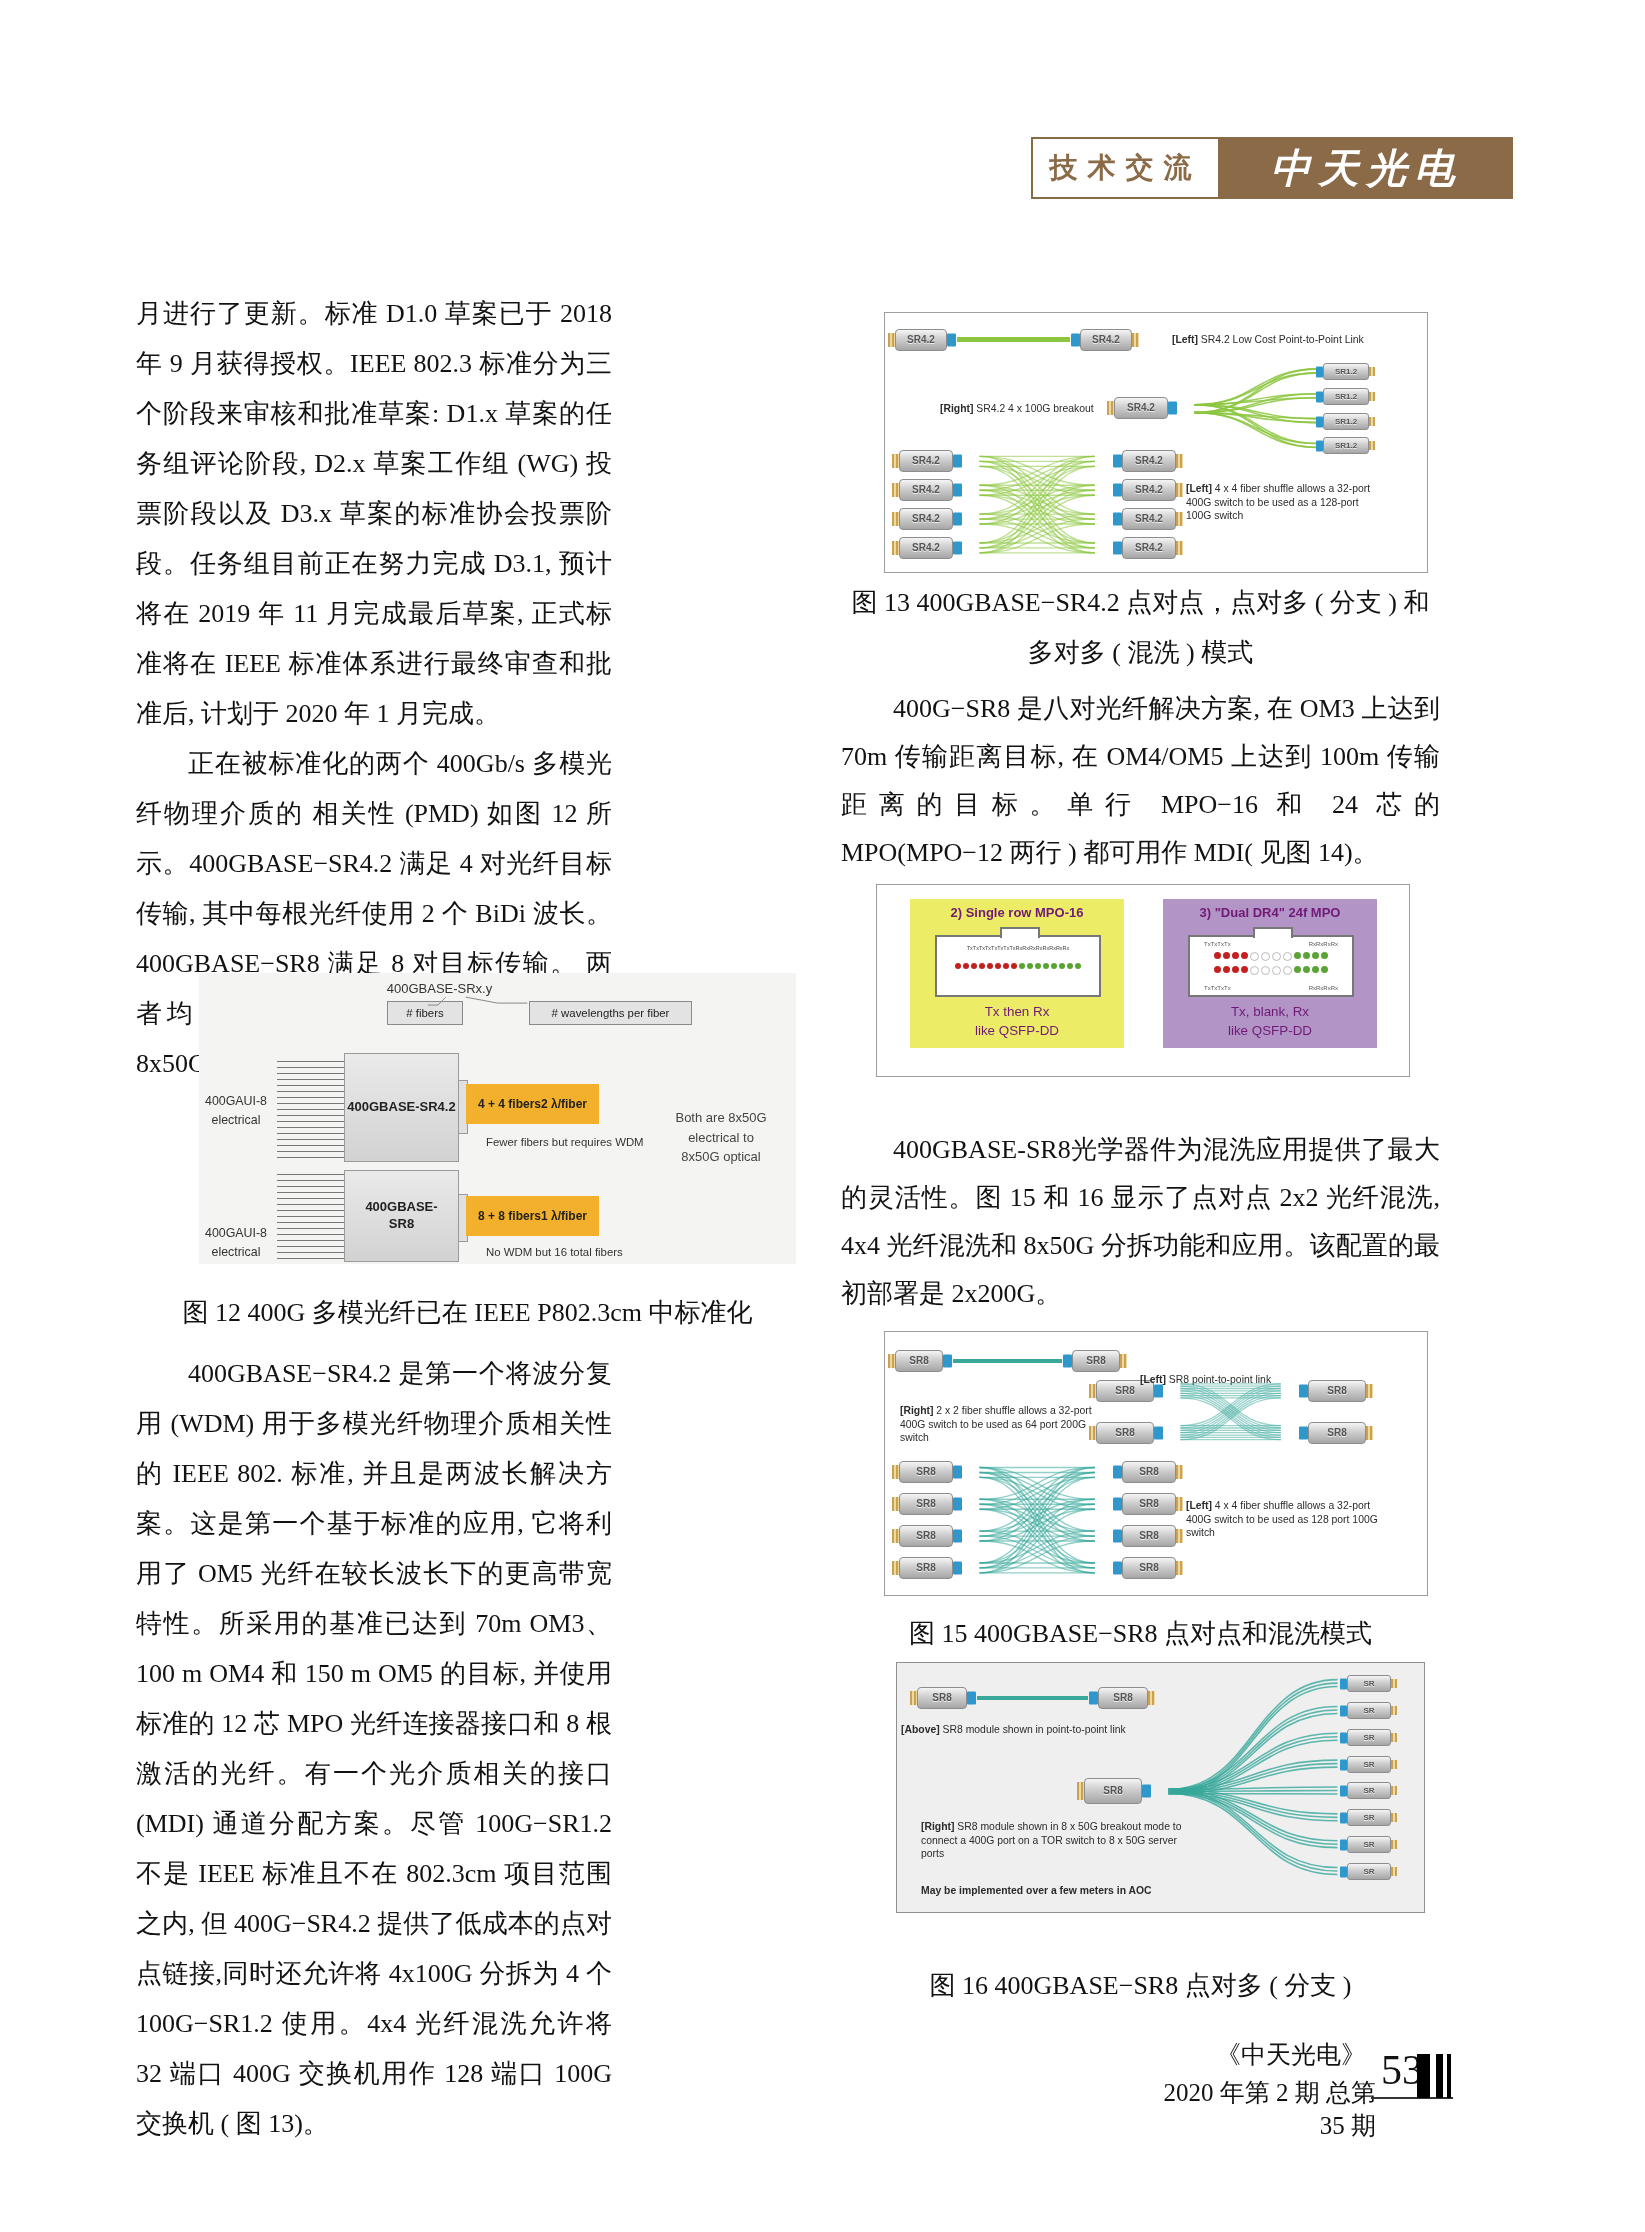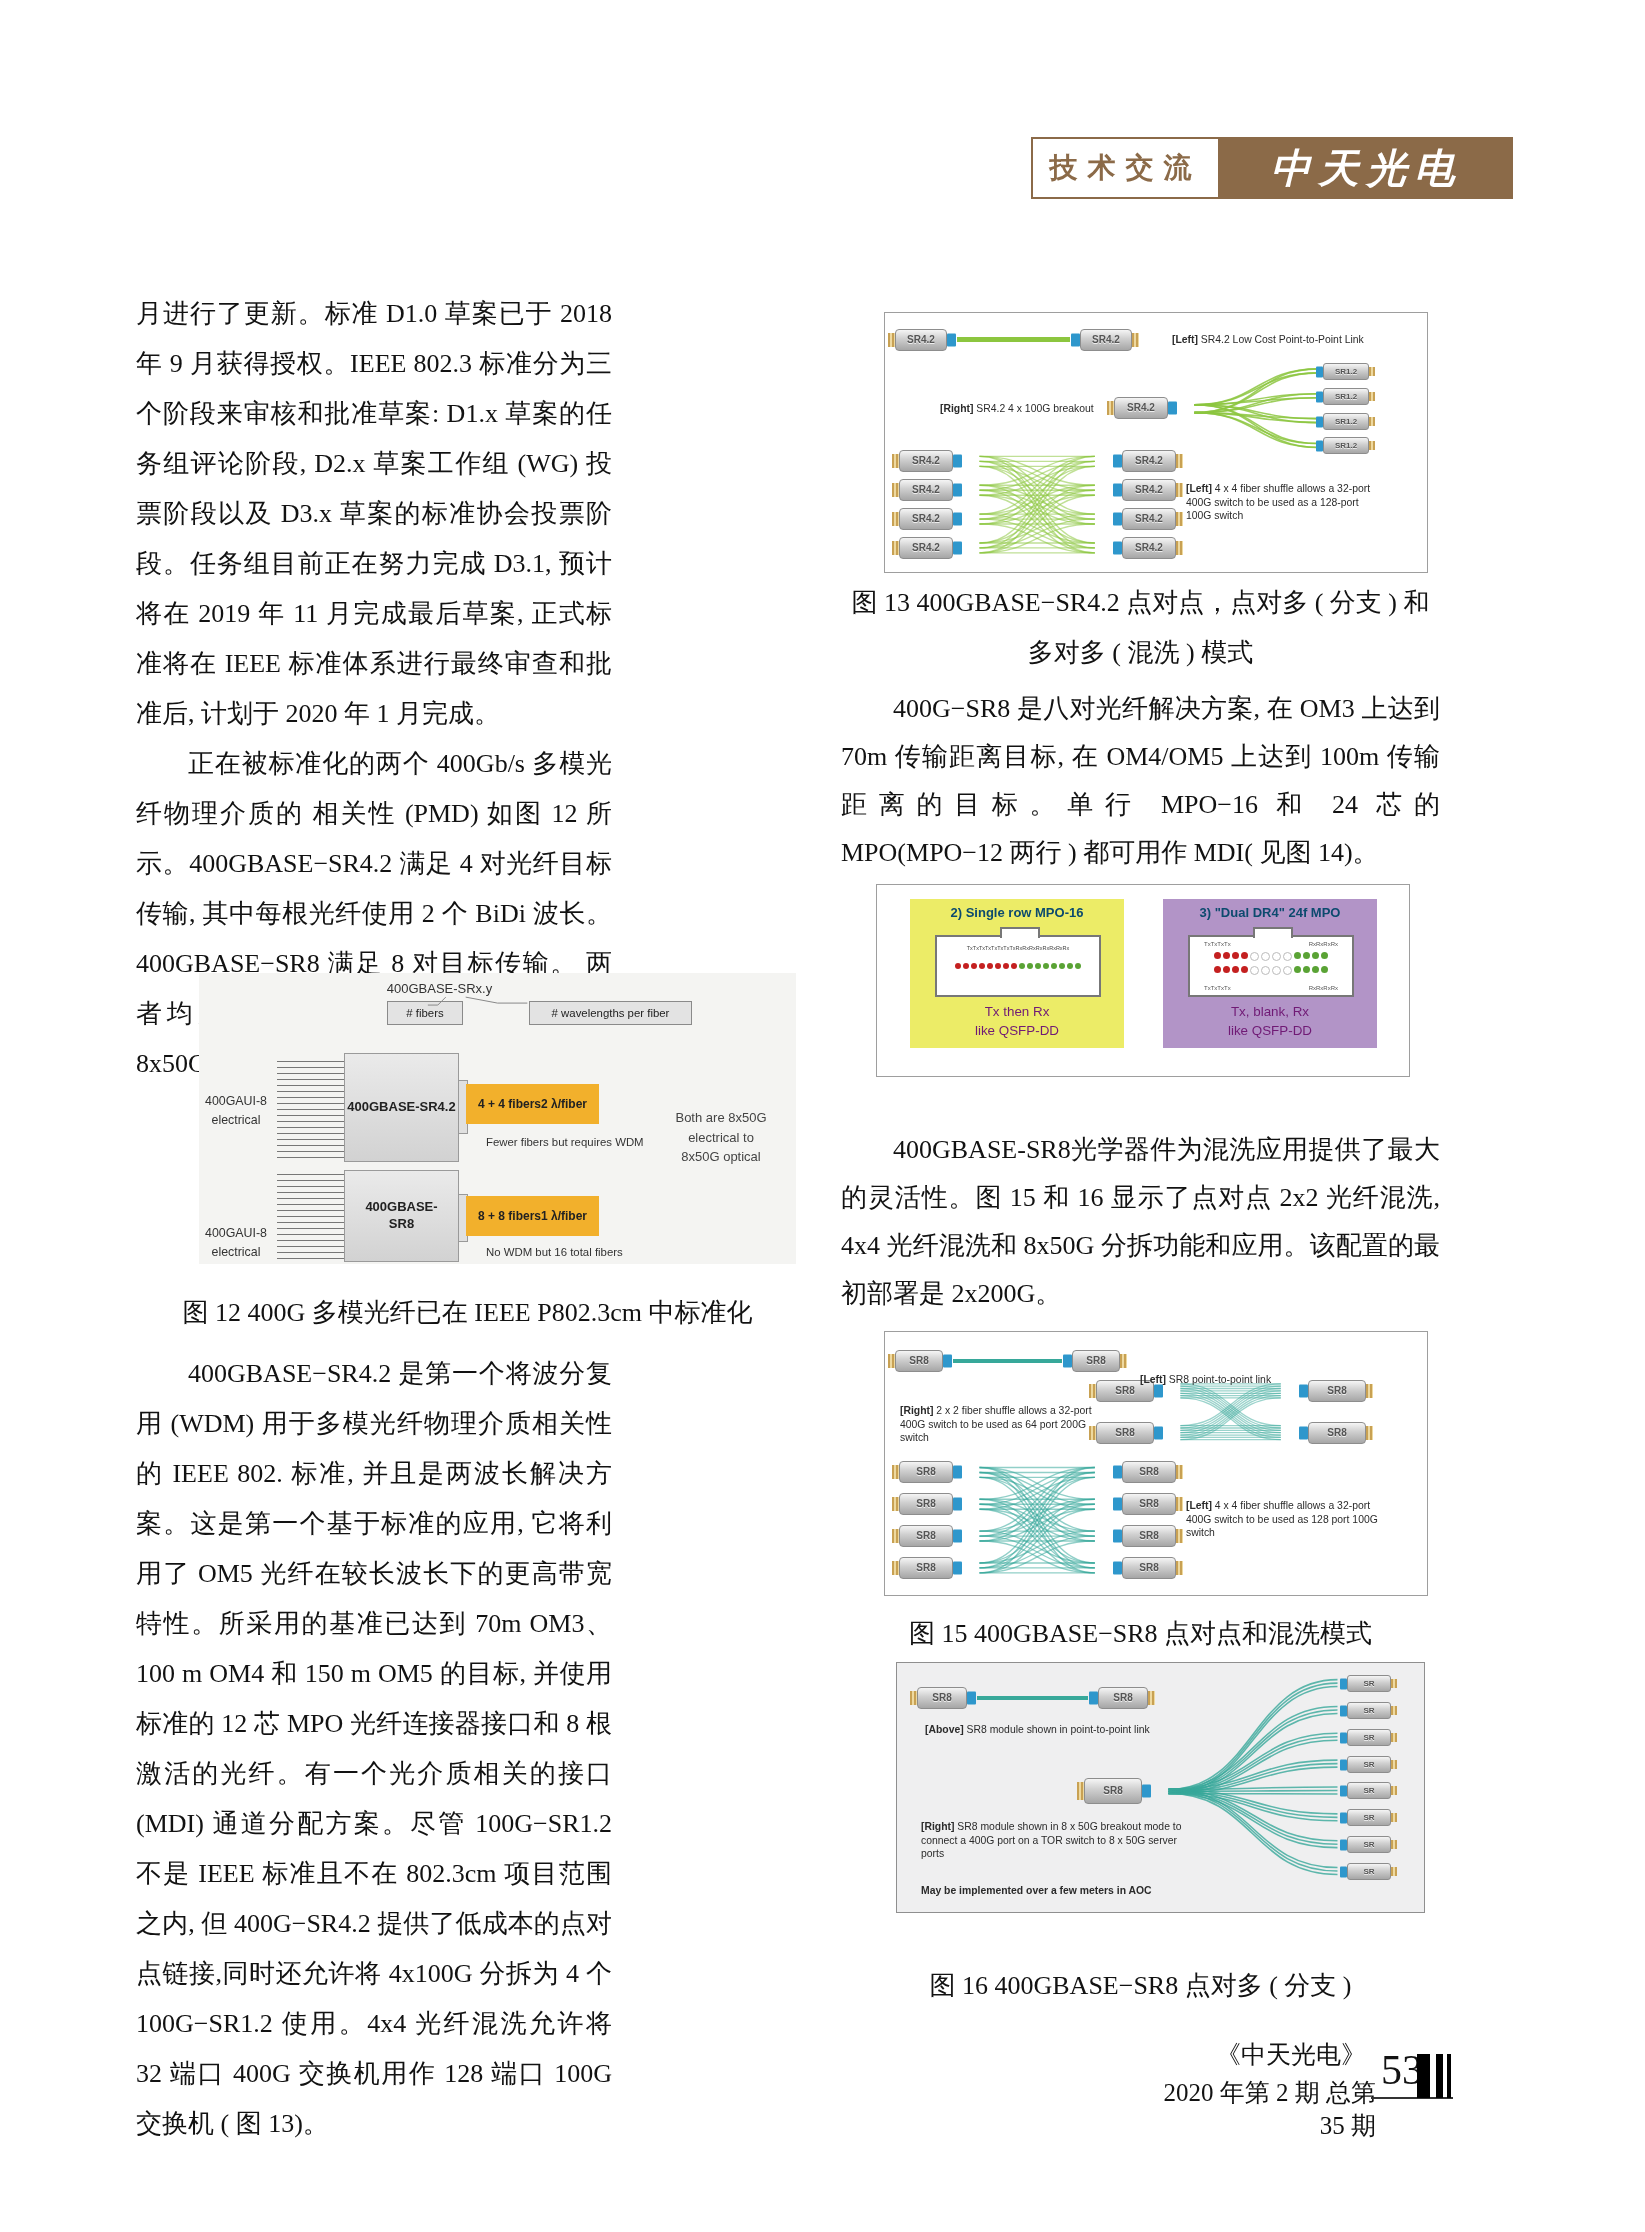--- a/index.html
+++ b/index.html
@@ -49,21 +49,21 @@
           font:bold 13px/1.3 "Liberation Sans","DejaVu Sans",sans-serif;color:#222;text-align:center;}
   .f12or{position:absolute;background:#f2b02c;display:flex;flex-direction:row;align-items:center;
          justify-content:center;font:bold 12px/1.4 "Liberation Sans","DejaVu Sans",sans-serif;color:#222;}
   .f12note{position:absolute;font:11.4px "Liberation Sans","DejaVu Sans",sans-serif;color:#333;margin-left:20px;}
   .arrows{position:absolute;background:repeating-linear-gradient(to bottom,#777 0 1px,transparent 1px 6px);}
   .f12tab{position:absolute;background:#e0e0e0;border:1px solid #999;}
   
   #fig14{left:876px;top:884px;width:532px;height:191px;}
   .f14panel{position:absolute;top:14px;width:214px;height:149px;}
   .f14t{position:absolute;top:6px;left:0;right:0;text-align:center;
-        font:bold 13px "Liberation Sans","DejaVu Sans",sans-serif;color:#0c4a6e;}
+        font:bold 13px "Liberation Sans","DejaVu Sans",sans-serif;color:#701a75;}
   .f14conn{position:absolute;left:25px;top:36px;width:162px;height:58px;background:#fff;border:2px solid #777;}
   .f14conn::before{content:"";position:absolute;top:-10px;left:50%;margin-left:-18px;width:36px;height:9px;
         background:#fff;border:2px solid #777;border-bottom:none;}
   .f14pins{position:absolute;left:0;right:0;text-align:center;
         font:5.5px "Liberation Sans","DejaVu Sans",sans-serif;color:#444;letter-spacing:0;}
   .dotrow{position:absolute;display:flex;gap:2px;justify-content:center;left:0;right:0;}
   .dot{width:6px;height:6px;border-radius:50%;}
   .dot.r{background:#c42020}.dot.g{background:#5aa335}
   .dot.w{background:#fff;border:1px solid #bbb;width:5px;height:5px;}
   .f14n{position:absolute;left:0;right:0;text-align:center;
@@ -447,21 +447,21 @@
         <path d="M 273 131.1 C 358 131.1, 358 23.5, 443 23.5" stroke="#37a89a" stroke-width="1.6" fill="none" opacity="0.8"></path>
         <path d="M 273 131.1 C 358 131.1, 358 50.5, 443 50.5" stroke="#37a89a" stroke-width="1.6" fill="none" opacity="0.8"></path>
         <path d="M 273 131.1 C 358 131.1, 358 77.5, 443 77.5" stroke="#37a89a" stroke-width="1.6" fill="none" opacity="0.8"></path>
         <path d="M 273 131.1 C 358 131.1, 358 104.5, 443 104.5" stroke="#37a89a" stroke-width="1.6" fill="none" opacity="0.8"></path>
         <path d="M 273 131.1 C 358 131.1, 358 131.5, 443 131.5" stroke="#37a89a" stroke-width="1.6" fill="none" opacity="0.8"></path>
         <path d="M 273 131.1 C 358 131.1, 358 158.5, 443 158.5" stroke="#37a89a" stroke-width="1.6" fill="none" opacity="0.8"></path>
         <path d="M 273 131.1 C 358 131.1, 358 185.5, 443 185.5" stroke="#37a89a" stroke-width="1.6" fill="none" opacity="0.8"></path>
         <path d="M 273 131.1 C 358 131.1, 358 212.5, 443 212.5" stroke="#37a89a" stroke-width="1.6" fill="none" opacity="0.8"></path>
       </svg>
     <div class="pline" style="left:80px;top:33px;width:111px;height:4px;background:#37a89a;"></div>
-    <div class="flab" style="left:28px;top:60px;width:279px;">
+    <div class="flab" style="left:4px;top:60px;width:279px;">
       <span class="b">[Above]</span>
       <span>SR8 module shown in point-to-point  link</span>
     </div>
     <div class="flab" style="left:24px;top:157px;width:267px;">
       <span class="b">[Right]</span>
       <span>SR8 module shown in 8 x 50G breakout mode to connect a 400G port on a TOR switch to 8 x 50G  server ports</span>
     </div>
     <div class="flab b" style="left:24px;top:221px;width:299px;font-weight:bold;">May be implemented over a few meters in AOC</div>
   <div class="mod fr" style="left: 20px; top: 24px; width: 50px;">SR8</div>
       <div class="mod fl" style="left: 201px; top: 24px; width: 50px;">SR8</div>

